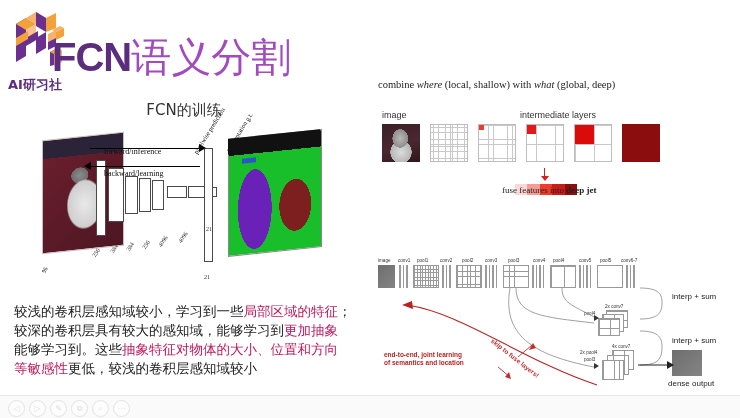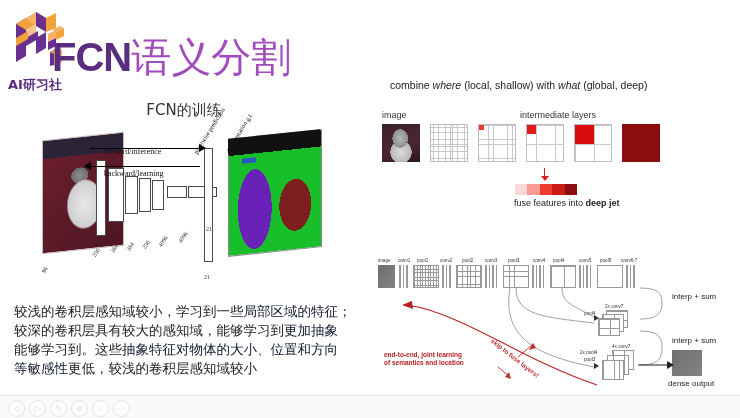--- a/index.html
+++ b/index.html
@@ -60,27 +60,27 @@
   .dlabel{position:absolute;font-family:"Liberation Serif","DejaVu Serif",serif;
           font-size:8px;color:#111;white-space:nowrap;}
   .dnum{position:absolute;font-family:"Liberation Serif",serif;font-size:6px;color:#333;
         white-space:nowrap;transform:rotate(-55deg);transform-origin:left bottom;}
   .vlabel{position:absolute;font-family:"Liberation Serif",serif;font-size:7px;color:#111;
           white-space:nowrap;transform:rotate(-62deg);transform-origin:left bottom;}
 
   .bodytext{position:absolute;left:14px;top:302px;width:344px;
             font-size:13.5px;line-height:19px;color:#222;
             font-family:"DejaVu Sans",sans-serif;}
-  .hl{color:#0f172a;}
+  .hl{color:#be185d;}
 
   
   .right{position:absolute;left:372px;top:0;width:368px;height:395px;}
   .h1{position:absolute;font-size:17px;font-weight:bold;color:#111;
       font-family:"Liberation Sans",sans-serif;}
-  .ptext{position:absolute;font-size:10.5px;color:#222;font-family:Liberation Sans, sans-serif;margin-left:12px;}
+  .ptext{position:absolute;font-size:10.5px;color:#222;font-family:Liberation Serif, serif;}
   .ptext i{font-style:italic;}
   .smlabel{position:absolute;font-size:9px;color:#333;font-family:"Liberation Sans",sans-serif;}
 
   .fgrid{position:absolute;border:1px solid #bdbdbd;background:#fff;box-sizing:border-box;}
   .solidsq{position:absolute;background:#8b0d0d;}
   .jet{position:absolute;display:flex;}
   .jet i{display:block;height:100%;}
 
   .slgrid{position:absolute;border:1px solid #999;box-sizing:border-box;background:#fff;}
   .bars{position:absolute;display:flex;gap:2px;}
@@ -241,21 +241,21 @@
          border-left:4px solid transparent;border-right:4px solid transparent;border-top:5px solid #e31a1c;"></div>
 
     <div class="jet" id="jet-strip" style="left:143px;top:184px;width:62px;height:11px;">
         <i style="background: rgb(251, 215, 213); width: 20%;"></i>
         <i style="background: rgb(247, 155, 150); width: 20%;"></i>
         <i style="background: rgb(239, 59, 44); width: 20%;"></i>
         <i style="background: rgb(203, 27, 23); width: 20%;"></i>
         <i style="background: rgb(139, 13, 13); width: 20%;"></i>
       </div>
 
-    <div class="ptext" style="left:130px;top:198px;font-size:9px;">
+    <div class="ptext" style="left:130px;top:185px;font-size:9px;">
       <span>fuse features into </span><b>deep jet</b>
     </div>
 
 
     <div class="slabel" style="left:6px;top:258px;">image</div>
     <div class="slabel" style="left:26px;top:258px;">conv1</div>
     <div class="slabel" style="left:45px;top:258px;">pool1</div>
     <div class="slabel" style="left:68px;top:258px;">conv2</div>
     <div class="slabel" style="left:90px;top:258px;">pool2</div>
     <div class="slabel" style="left:113px;top:258px;">conv3</div>

